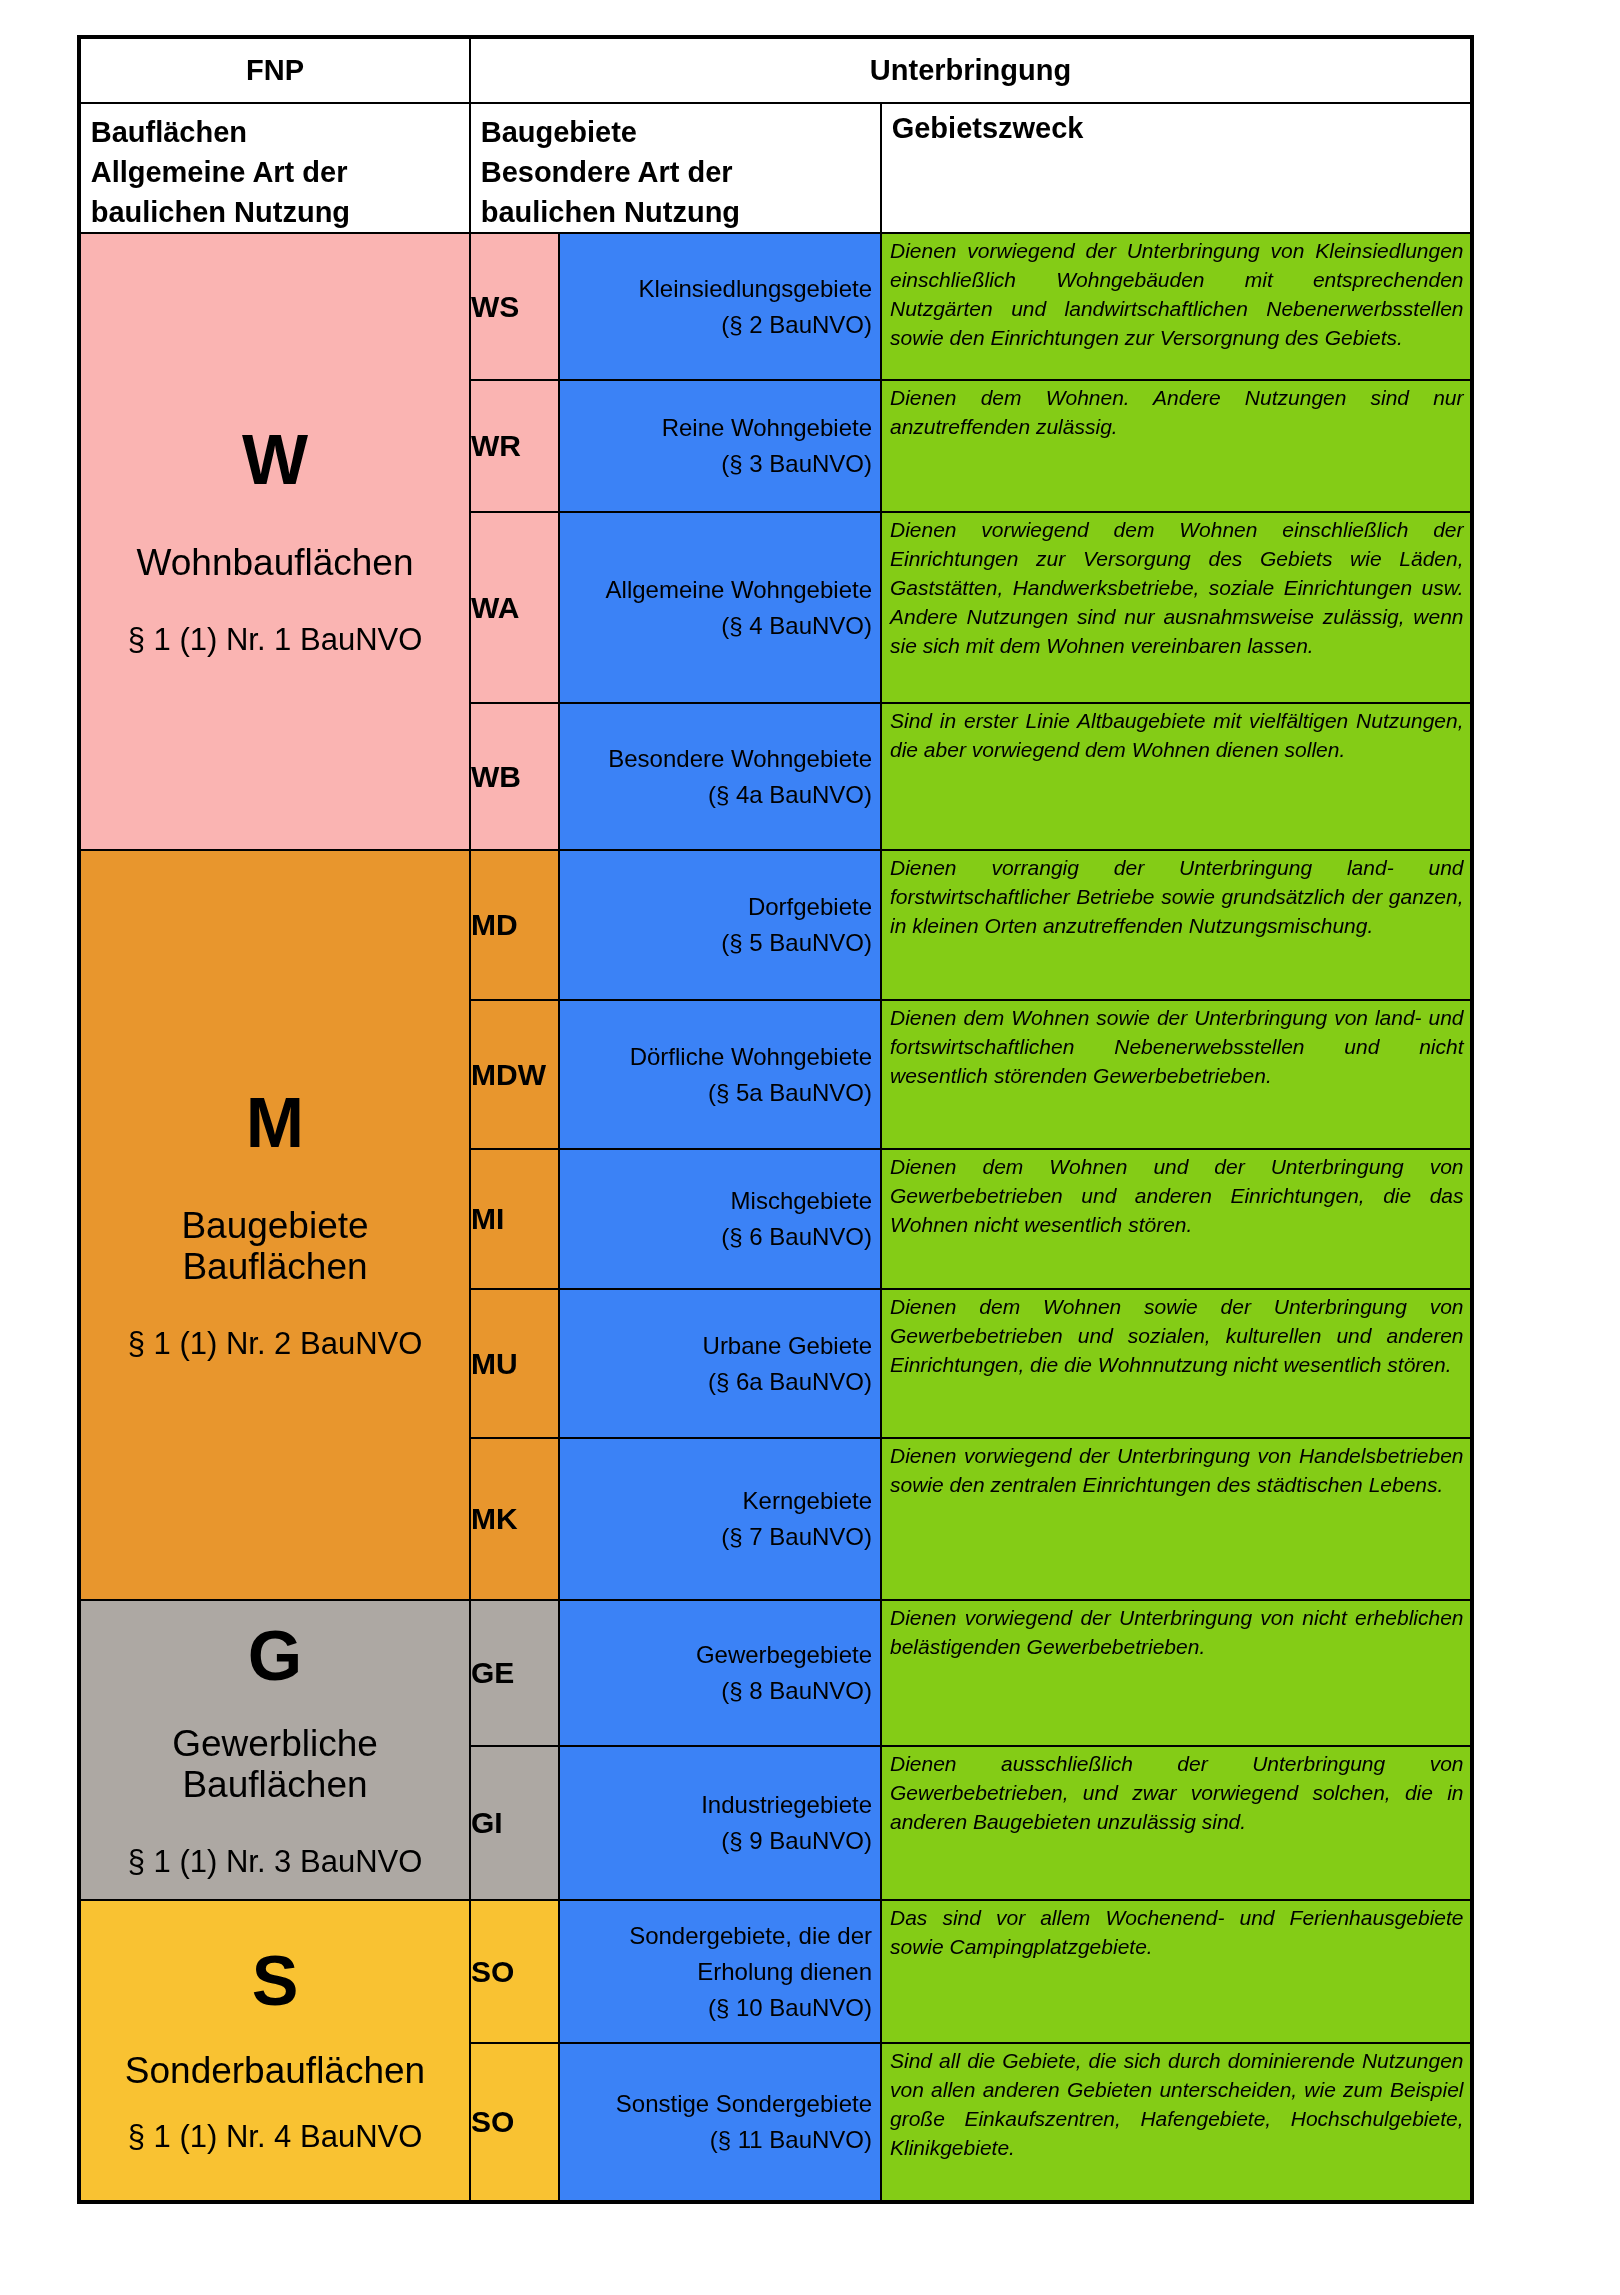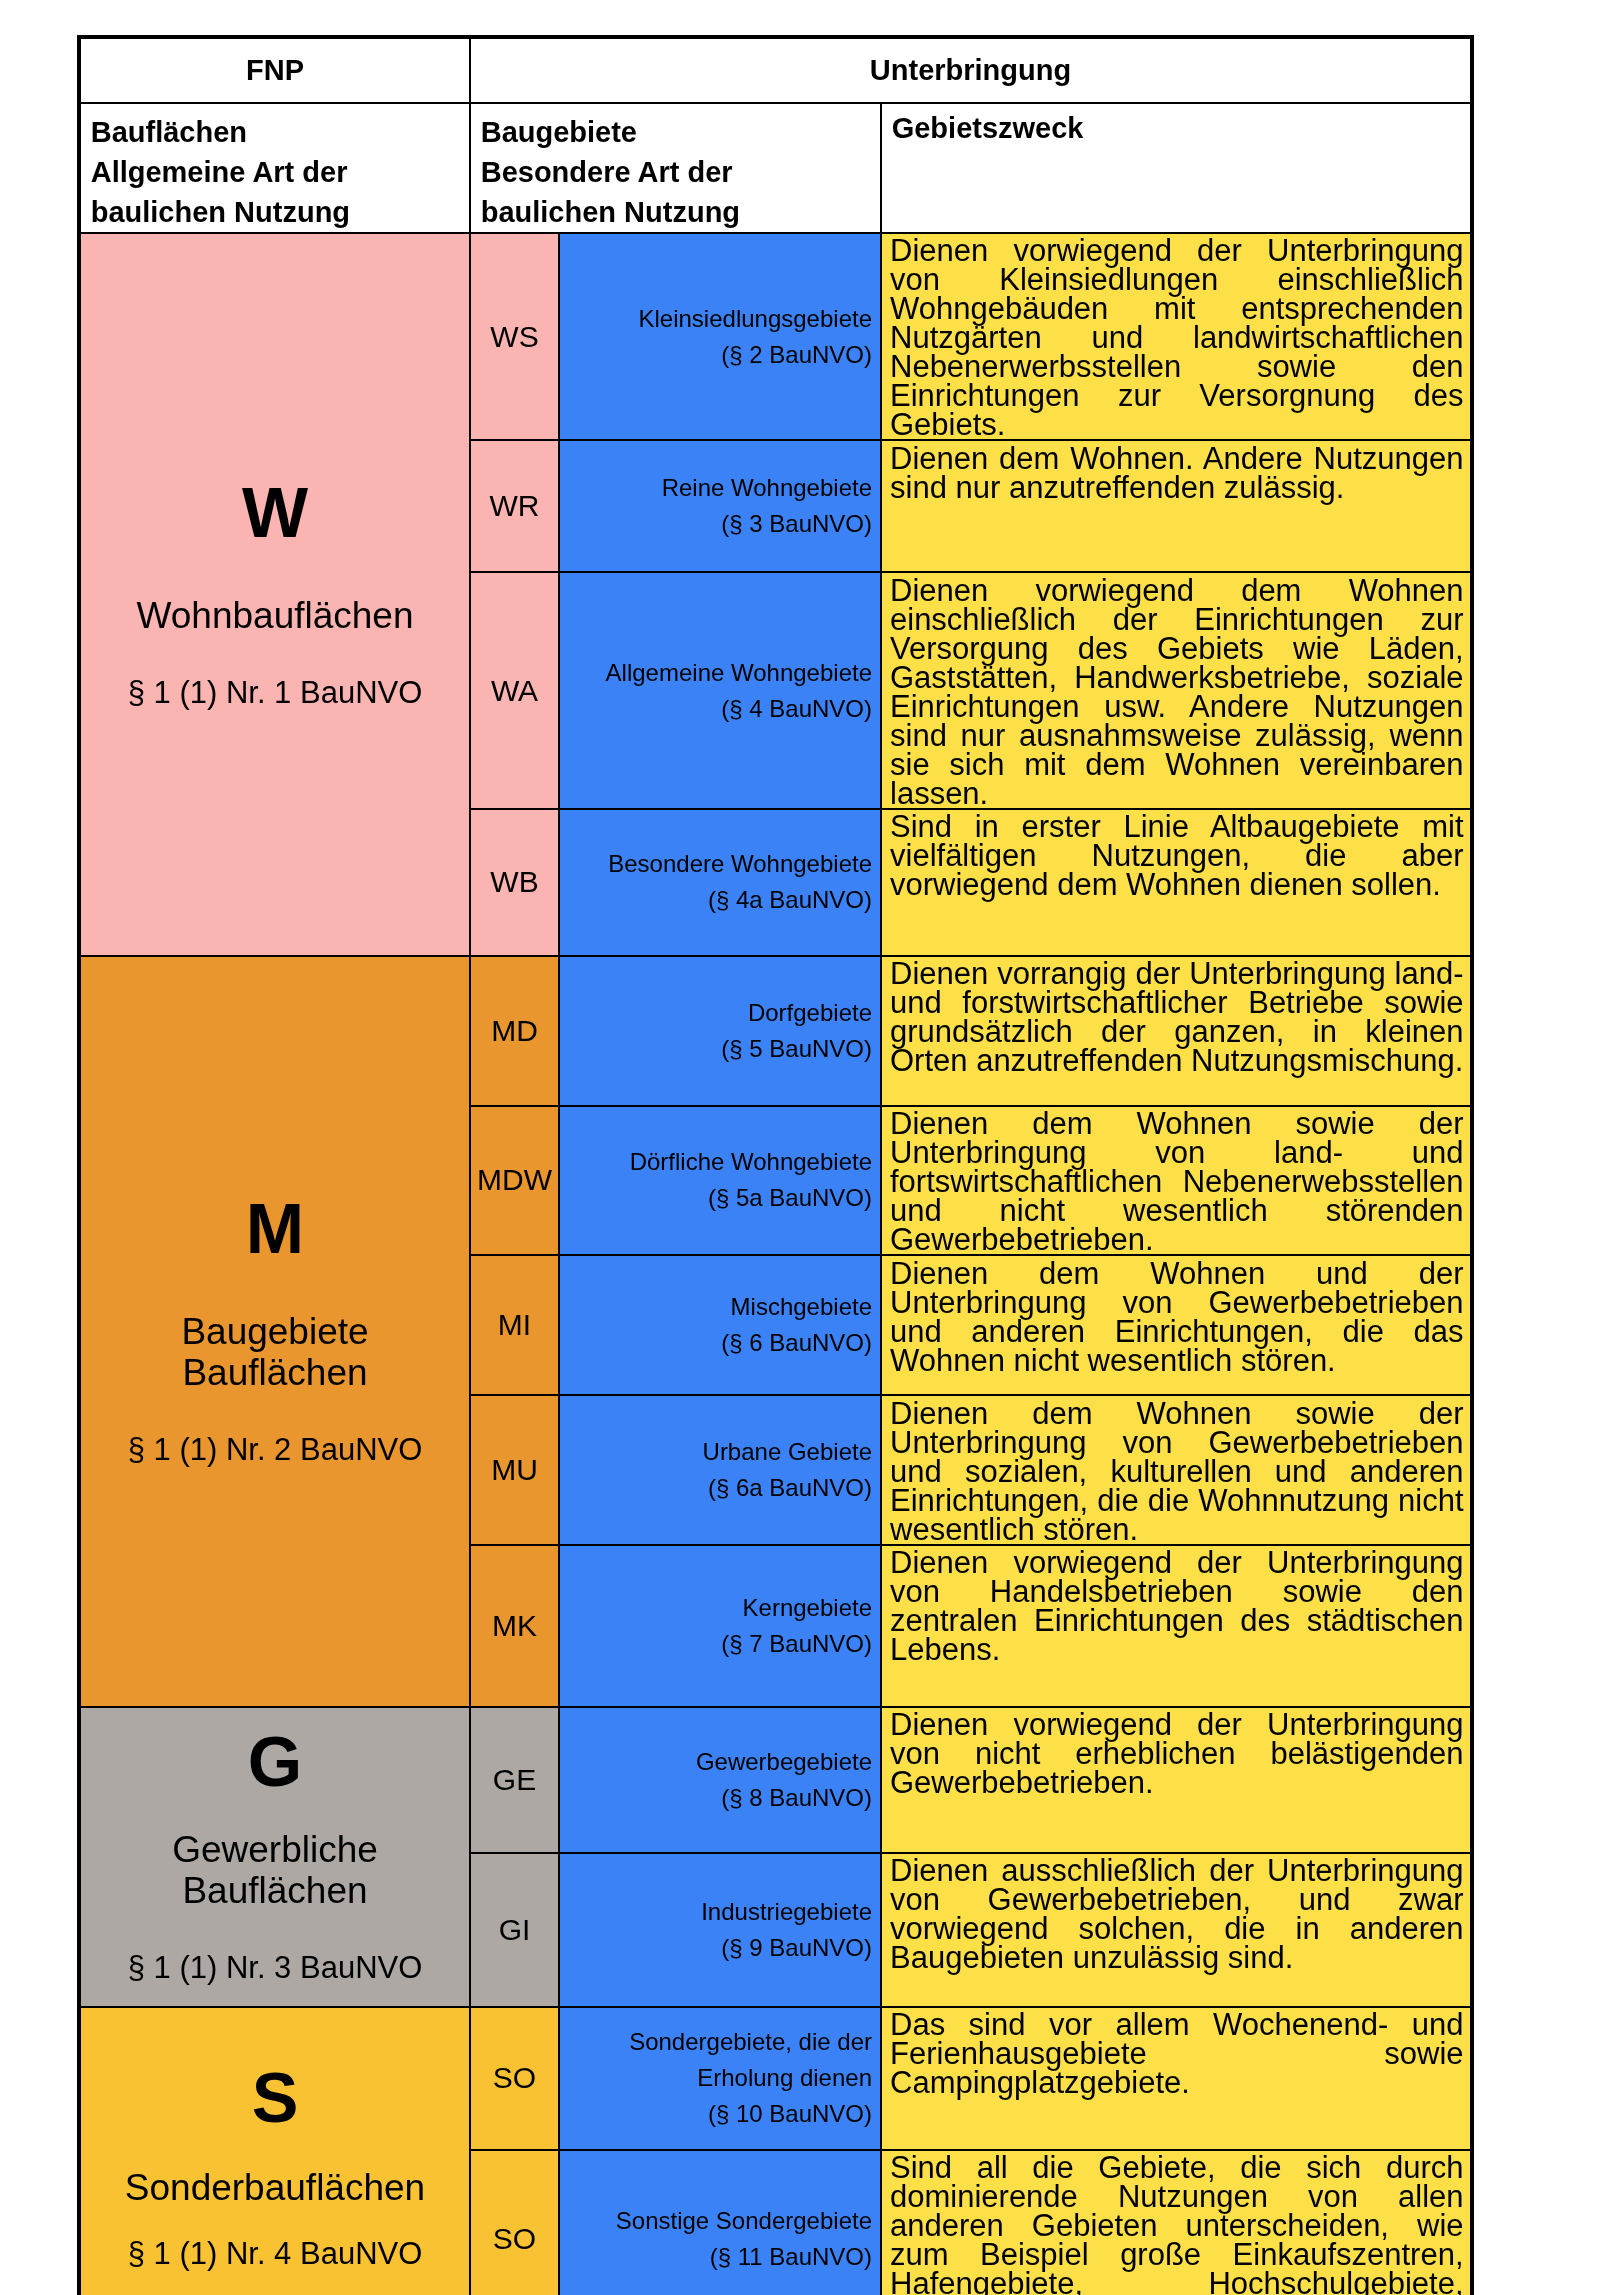--- a/index.html
+++ b/index.html
@@ -12,25 +12,25 @@
     position:absolute; left:77px; top:35px; width:1394px;
     border-collapse:collapse; table-layout:fixed;
     border:4px solid #000;
     padding-left:11px;
   }
   td,th { border:2.4px solid #000; padding:0; margin:0; }
   .hdr1 { font-size:29px; font-weight:bold; text-align:center; vertical-align:middle; background:#fff; }
   .hdr2 { font-size:29px; font-weight:bold; text-align:left; vertical-align:top;
           padding:8px 9.7px 0 9.7px; background:#fff; }
   .hdr2 .line { line-height:40px; }
-  .code { font-size:30px; font-weight:normal; text-align:center; vertical-align:middle; }
+  .code { font-size:30px; font-weight:bold; vertical-align:middle; }
   .district { font-size:24px; text-align:right; vertical-align:middle; line-height:36px;
               padding:0 8px; background:#3b82f6; }
-  .purpose { font-size:31px; line-height:29px; text-align:justify; vertical-align:top;
-             padding:2.4px 6.5px 0 8px; background:#fde047; }
+  .purpose { font-size:21px; line-height:29px; text-align:justify; vertical-align:top;
+             padding:2.4px 6.5px 0 8px; background:#84cc16;font-style:italic; }
   .groupcell { text-align:center; vertical-align:middle; }
   .g-letter { font-size:70px; font-weight:bold; line-height:1; }
   .g-name { font-size:37px; line-height:41px; margin-top:47px; }
   .g-law { font-size:31px; line-height:36px; margin-top:39px; }
   .bg-w { background:var(--c-w,#FAB4B2); }
   .bg-m { background:var(--c-m,#E8962D); }
   .bg-g { background:var(--c-g,#ADA8A3); }
   .bg-s { background:var(--c-s,#F9C232); }
 </style>
 </head>

